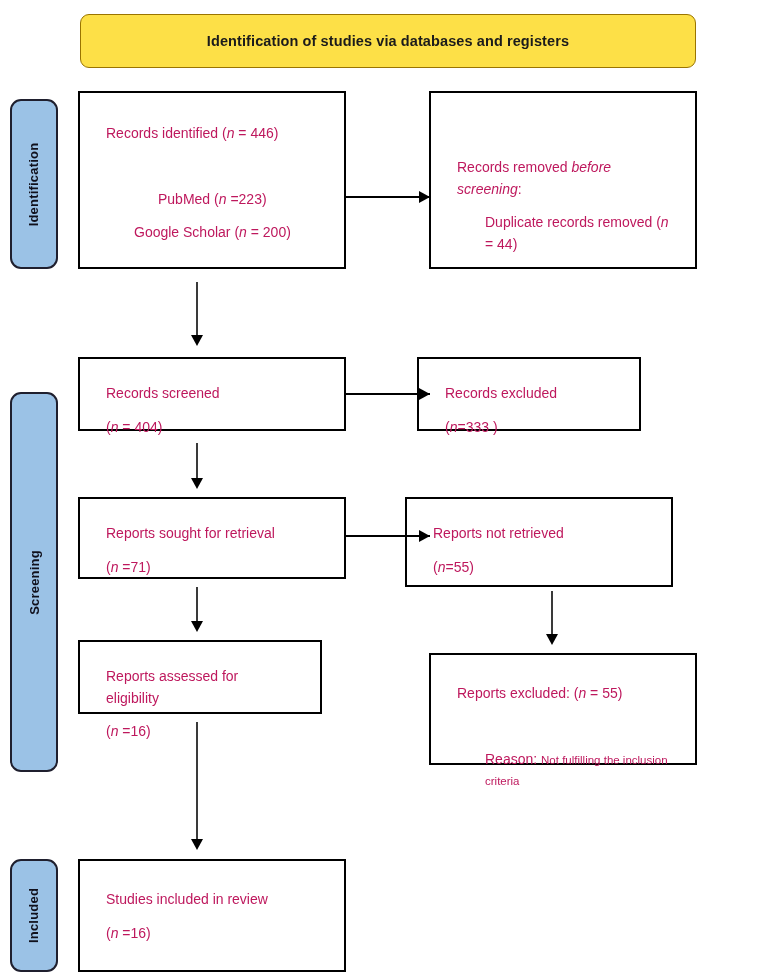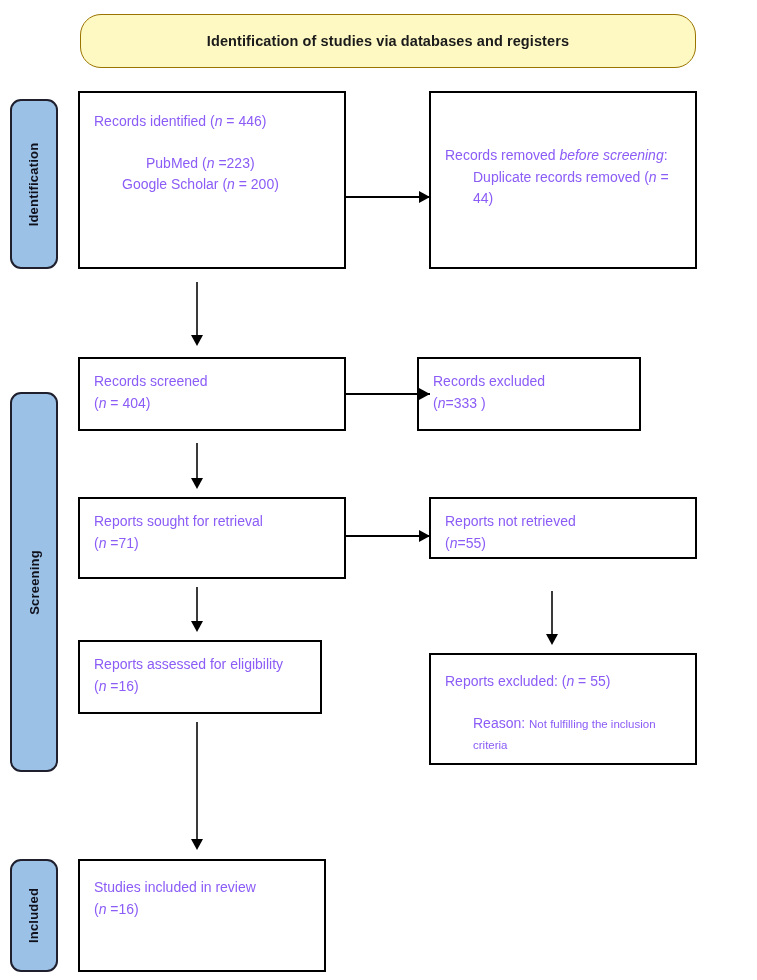--- a/index.html
+++ b/index.html
@@ -19,23 +19,23 @@
     overflow: hidden;
   }
 
   
   .banner {
     position: absolute;
     left: 80px;
     top: 14px;
     width: 616px;
     height: 54px;
-    background: #fef9c3;
+    background: #fde047;
     border: 1.6px solid #9a7400;
-    border-radius: 21px;
+    border-radius: 9px;
     box-sizing: border-box;
     display: flex;
     align-items: center;
     justify-content: center;
   }
   .banner-text {
     font-size: 14.5px;
     font-weight: bold;
     letter-spacing: 0.1px;
     color: #1b1b1b;
@@ -67,42 +67,42 @@
 
   
   .box {
     position: absolute;
     background: #ffffff;
     border: 2px solid #000000;
     box-sizing: border-box;
     padding: 12px 14px;
   }
   .box p {
-    margin: 0;
+    margin: 12px;
     font-size: 14px;
     line-height: 1.55;
-    color: #8b5cf6;
+    color: #be185d;
   }
   .box p.indent-sm { padding-left: 28px; }
   .box p.center-ish { padding-left: 52px; }
   .small { font-size: 11.5px; }
   .big { font-size: 14px; text-align: right; }
   .gap { height: 20px; }
   i { font-style: italic; }
 
   
   #box-records-identified   { left: 78px;  top: 91px;  width: 268px; height: 178px; }
   #box-records-removed      { left: 429px; top: 91px;  width: 268px; height: 178px; }
   #box-records-screened     { left: 78px;  top: 357px; width: 268px; height: 74px;  }
   #box-records-excluded     { left: 417px; top: 357px; width: 224px; height: 74px;  }
   #box-reports-sought       { left: 78px;  top: 497px; width: 268px; height: 82px;  }
-  #box-reports-not-retrieved{ left: 429px; top: 497px; width: 268px; height: 62px;  }
+  #box-reports-not-retrieved{ left: 405px; top: 497px; width: 268px; height: 90px;  }
   #box-reports-assessed     { left: 78px;  top: 640px; width: 244px; height: 74px;  }
   #box-reports-excluded     { left: 429px; top: 653px; width: 268px; height: 112px; }
-  #box-studies-included     { left: 78px;  top: 859px; width: 248px; height: 113px; }
+  #box-studies-included     { left: 78px;  top: 859px; width: 268px; height: 113px; }
 
   #box-records-identified { padding-top: 18px; }
   #box-records-removed { padding-top: 52px; }
   #box-reports-excluded { padding-top: 16px; }
   #box-studies-included { padding-top: 16px; }
 
   
   .arrow { position: absolute; }
   .arrow .line-v {
     position: absolute;

